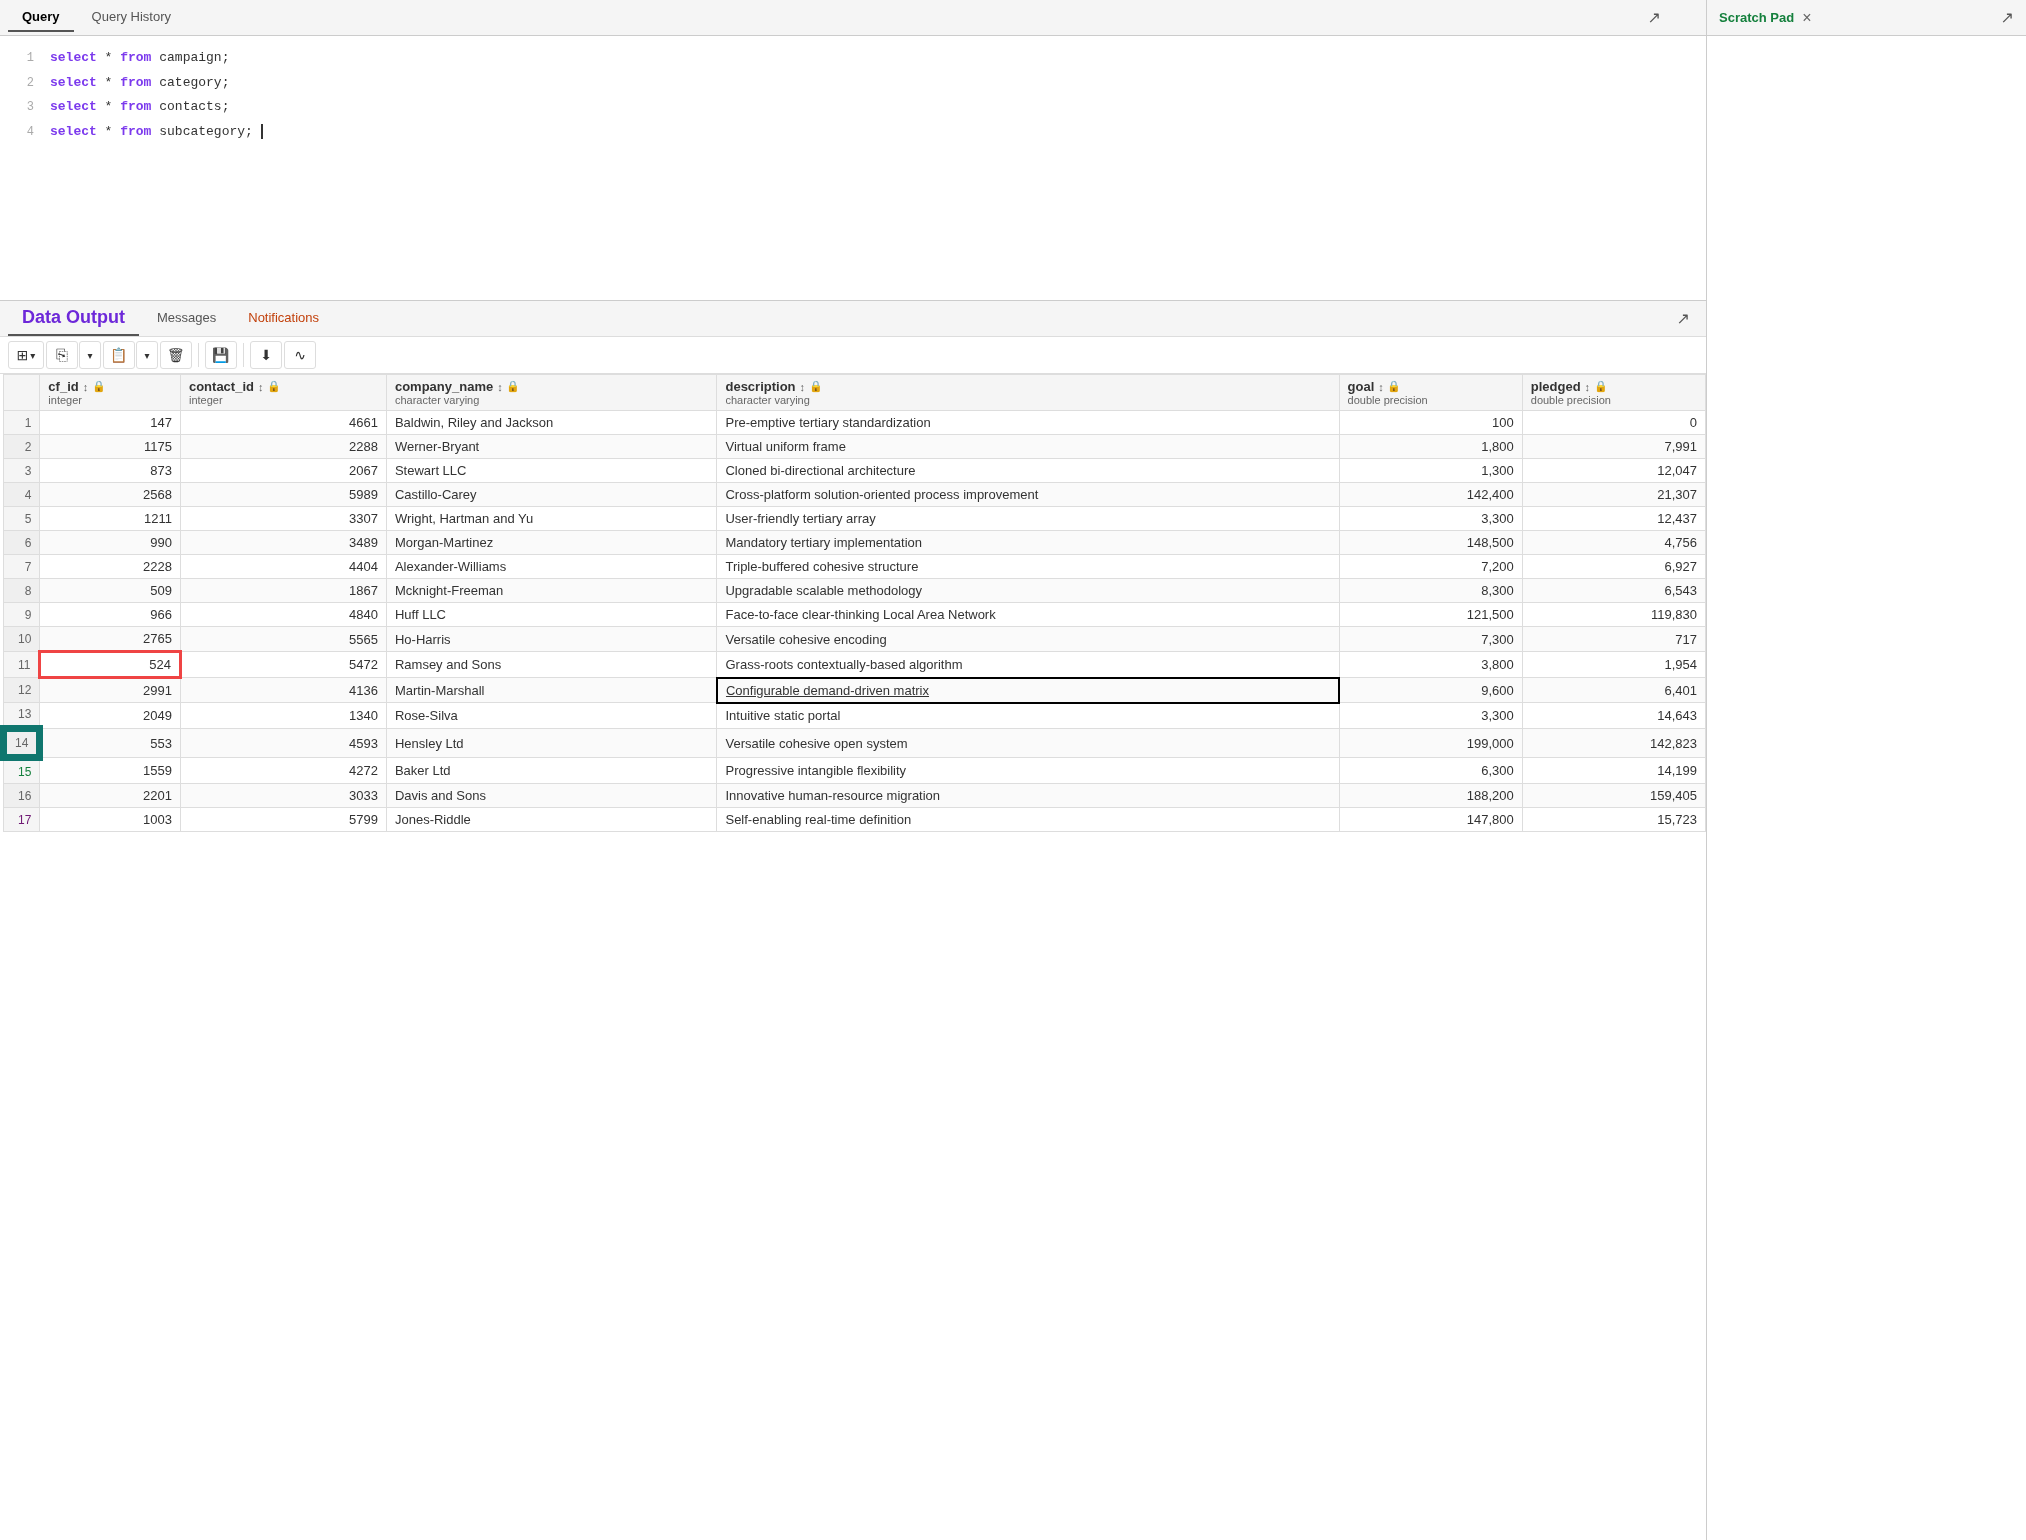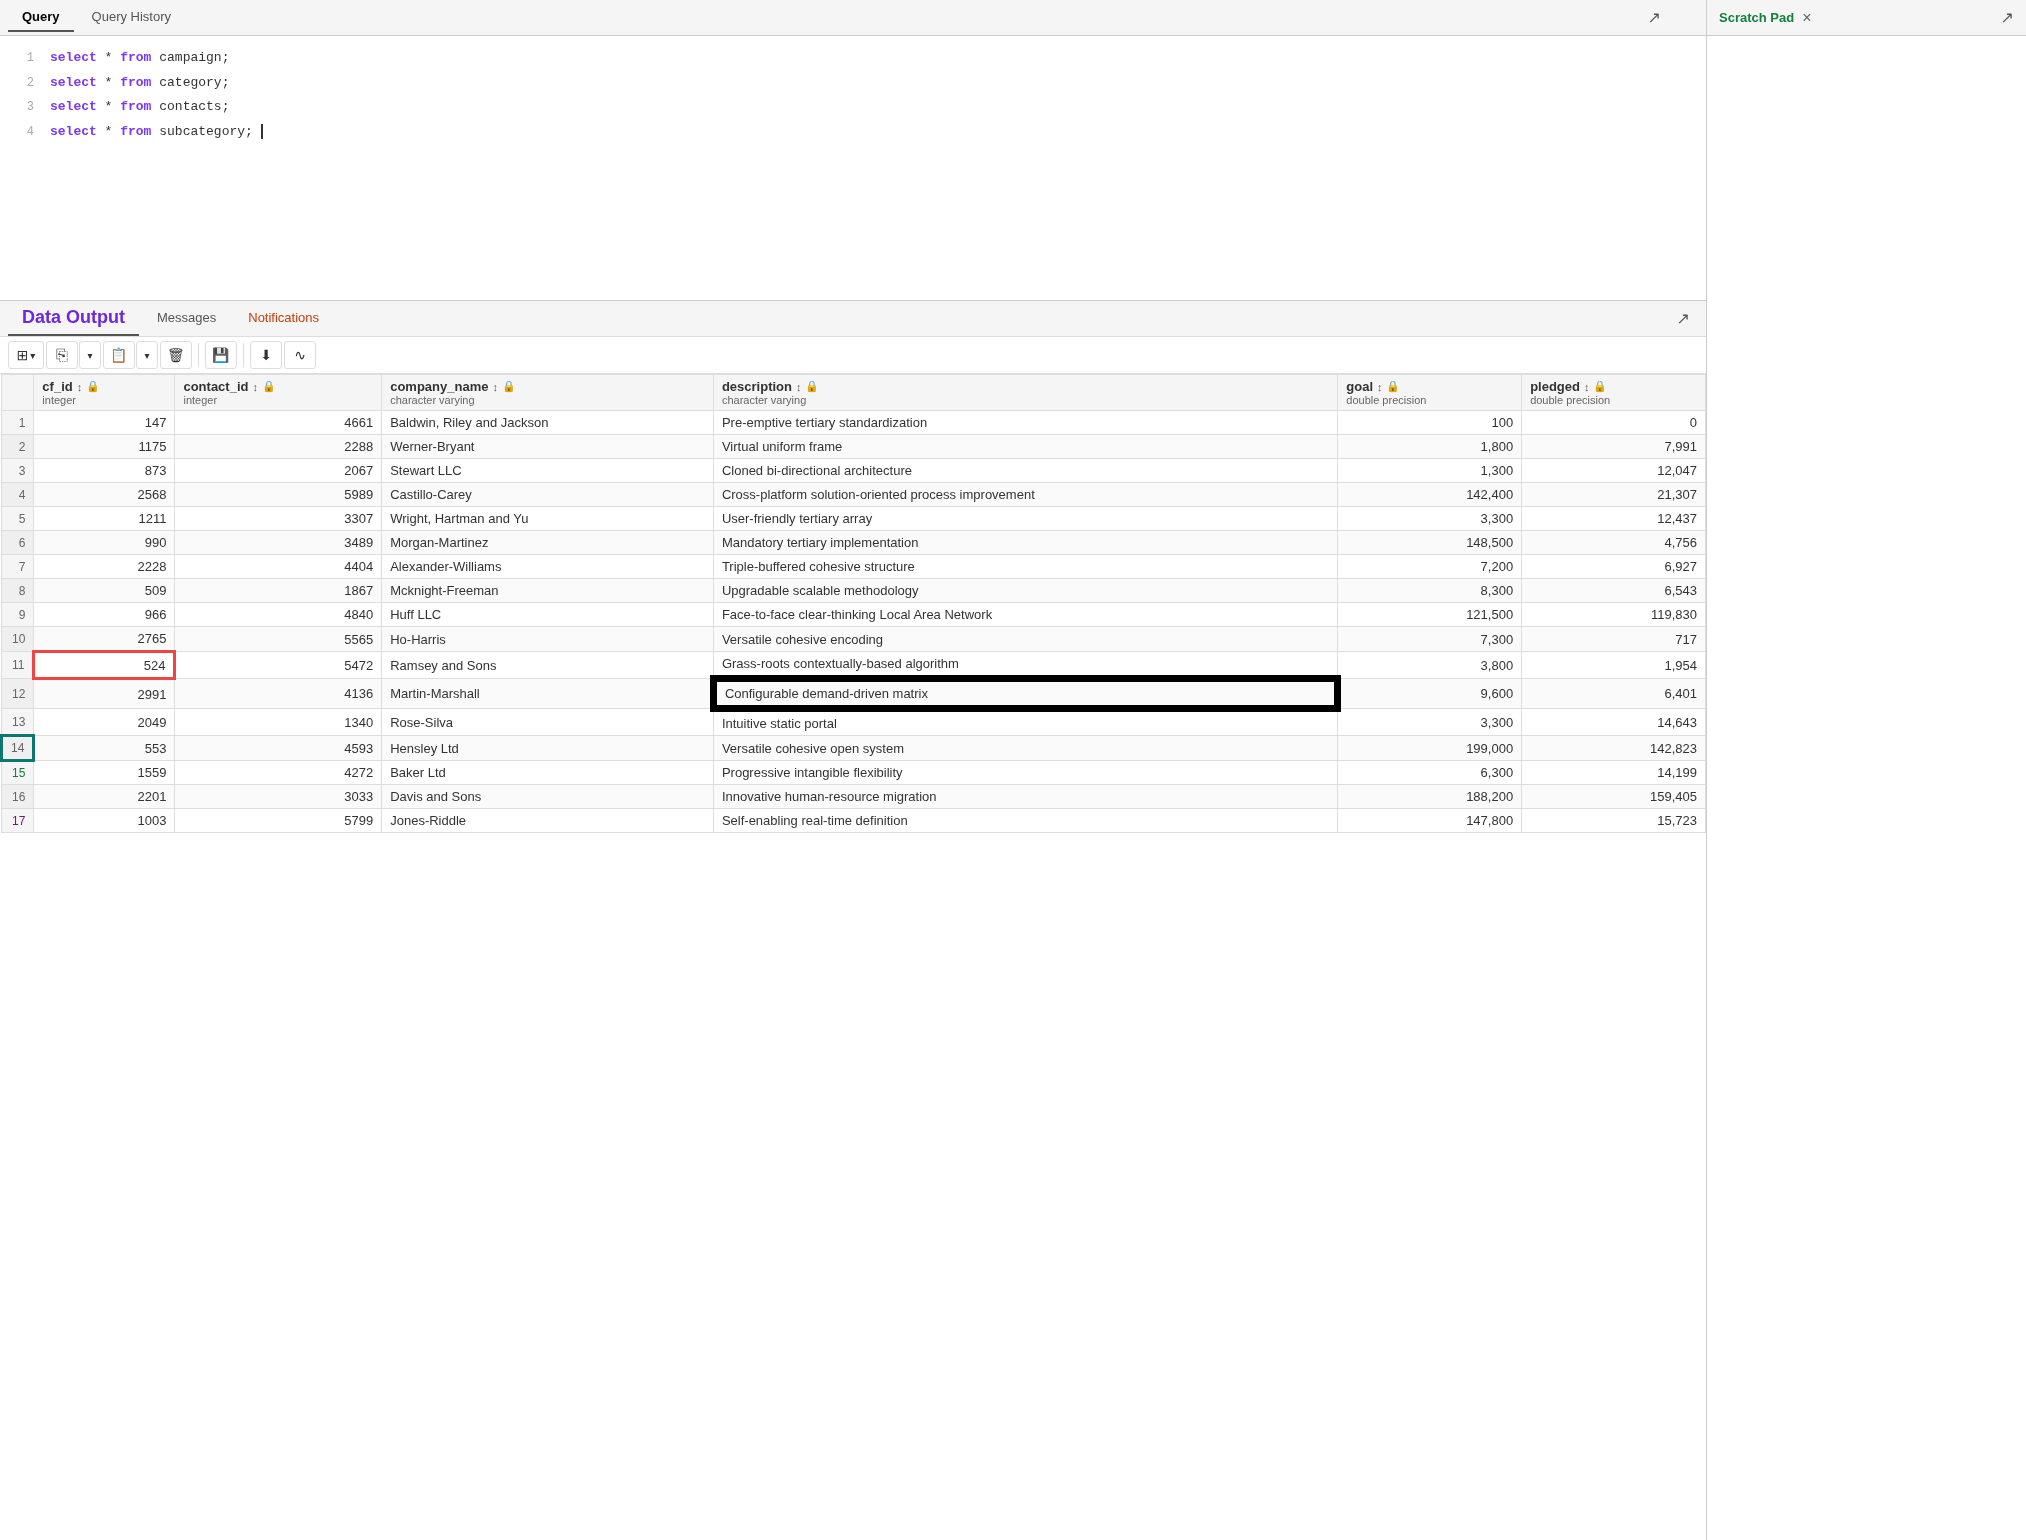--- a/index.html
+++ b/index.html
@@ -296,35 +296,35 @@
     <td style="background:#fff; padding:4px 8px; border:1px solid #ddd;">Ramsey and Sons</td>
     <td style="background:#fff; padding:4px 8px; border:1px solid #ddd;">Grass-roots contextually-based algorithm</td>
     <td style="text-align:right; background:#fff; padding:4px 8px; border:1px solid #ddd;">3,800</td>
     <td style="text-align:right; background:#fff; padding:4px 8px; border:1px solid #ddd;">1,954</td>
   </tr>
             <tr>
     <td style="text-align:right; color:#666; background:#efefef; padding:4px 8px; border:1px solid #ddd; font-size:12px;">12</td>
     <td style="text-align:right; background:#fafafa; padding:4px 8px; border:1px solid #ddd;">2991</td>
     <td style="text-align:right; background:#fafafa; padding:4px 8px; border:1px solid #ddd;">4136</td>
     <td style="background:#fafafa; padding:4px 8px; border:1px solid #ddd;">Martin-Marshall</td>
-    <td style="background:#fafafa; padding:4px 8px; border:7px solid #000000;">Configurable demand-driven matrix</td>
+    <td style="background:#fafafa; padding:4px 8px; border:2px solid #000000;text-decoration:underline;">Configurable demand-driven matrix</td>
     <td style="text-align:right; background:#fafafa; padding:4px 8px; border:1px solid #ddd;">9,600</td>
     <td style="text-align:right; background:#fafafa; padding:4px 8px; border:1px solid #ddd;">6,401</td>
   </tr>
             <tr>
     <td style="text-align:right; color:#666; background:#f5f5f5; padding:4px 8px; border:1px solid #ddd; font-size:12px;">13</td>
     <td style="text-align:right; background:#fff; padding:4px 8px; border:1px solid #ddd;">2049</td>
     <td style="text-align:right; background:#fff; padding:4px 8px; border:1px solid #ddd;">1340</td>
     <td style="background:#fff; padding:4px 8px; border:1px solid #ddd;">Rose-Silva</td>
     <td style="background:#fff; padding:4px 8px; border:1px solid #ddd;">Intuitive static portal</td>
     <td style="text-align:right; background:#fff; padding:4px 8px; border:1px solid #ddd;">3,300</td>
     <td style="text-align:right; background:#fff; padding:4px 8px; border:1px solid #ddd;">14,643</td>
   </tr>
             <tr>
-    <td style="text-align:right; color:#666; background:#efefef; padding:4px 8px; border:3px solid #0f766e; font-size:12px;">14</td>
+    <td style="text-align:right; color:#666; background:#efefef; padding:4px 8px; border:7px solid #0f766e; font-size:12px;">14</td>
     <td style="text-align:right; background:#fafafa; padding:4px 8px; border:1px solid #ddd;">553</td>
     <td style="text-align:right; background:#fafafa; padding:4px 8px; border:1px solid #ddd;">4593</td>
     <td style="background:#fafafa; padding:4px 8px; border:1px solid #ddd;">Hensley Ltd</td>
     <td style="background:#fafafa; padding:4px 8px; border:1px solid #ddd;">Versatile cohesive open system</td>
     <td style="text-align:right; background:#fafafa; padding:4px 8px; border:1px solid #ddd;">199,000</td>
     <td style="text-align:right; background:#fafafa; padding:4px 8px; border:1px solid #ddd;">142,823</td>
   </tr>
             <tr>
     <td style="text-align:right; color:#15803d; background:#f5f5f5; padding:4px 8px; border:1px solid #ddd; font-size:12px;">15</td>
     <td style="text-align:right; background:#fff; padding:4px 8px; border:1px solid #ddd;">1559</td>

